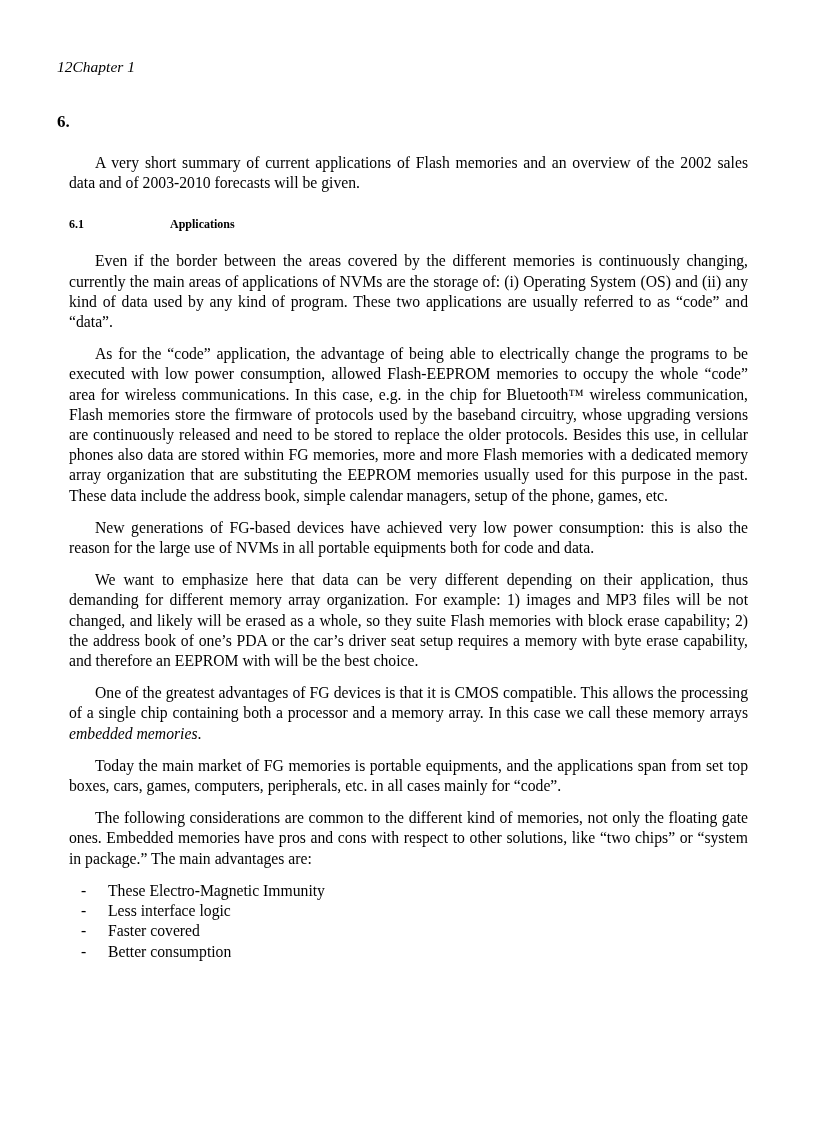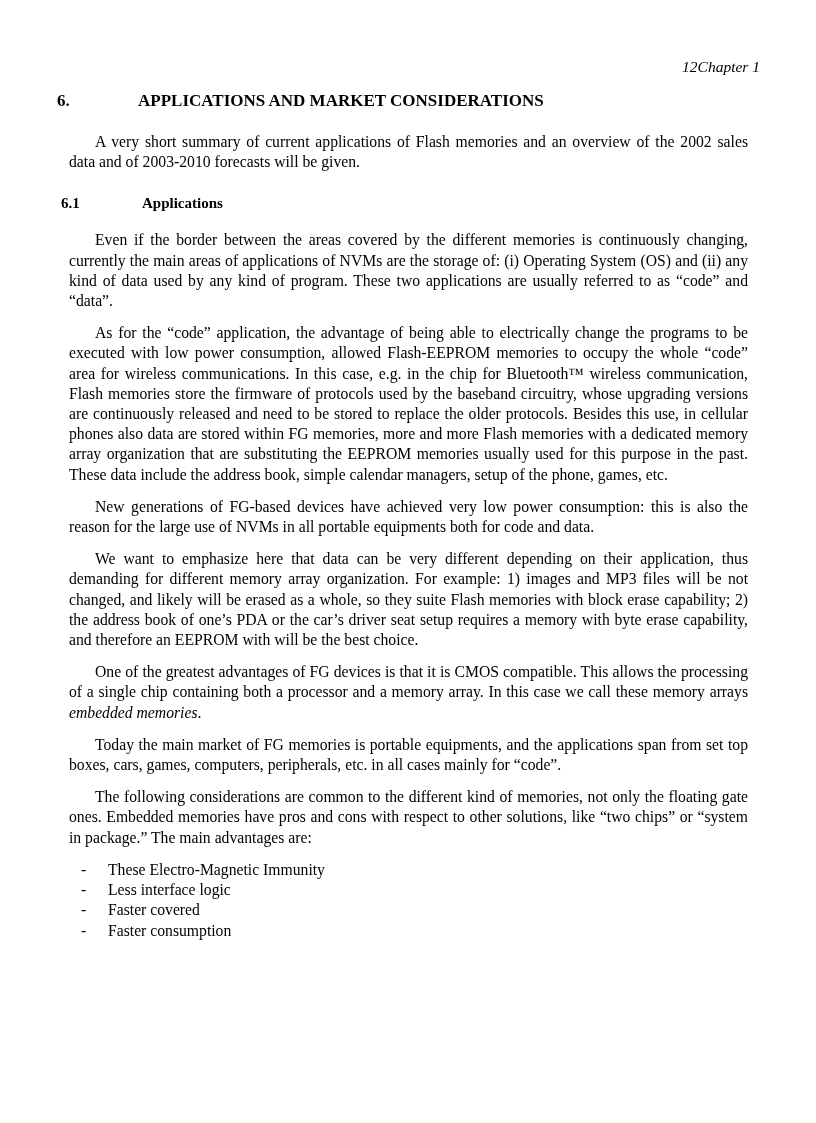--- a/index.html
+++ b/index.html
@@ -19,26 +19,26 @@
   }
   .content {
     position: absolute;
     left: 57px;
     top: 57px;
     width: 703px;
   }
   
   .running-header {
     display: flex;
-    justify-content: flex-end;
+    justify-content: flex-start;
     align-items: baseline;
     font-size: 15.5px;
     font-style: italic;
     line-height: 20px;
-    margin-bottom: 13px;
+    margin-bottom: 34px;
   }
   .running-header .folio {
     font-style: italic;
   }
   .running-header .chapter-label {
     font-style: italic;
   }
   
   .heading-1 {
     display: flex;
@@ -47,23 +47,24 @@
     line-height: 22px;
     margin: 0 0 20px 0;
   }
   .heading-1 .num {
     width: 81px;
     flex: 0 0 81px;
   }
   .heading-2 {
     display: flex;
     font-weight: bold;
-    font-size: 15px;
+    font-size: 12px;
     line-height: 22px;
-    margin: 20px 0 16px 4px;
+    margin: 20px 0 16px 12px;
+    gap: 20px;
   }
   .heading-2 .num {
     width: 81px;
     flex: 0 0 81px;
   }
   
   p.body {
     margin: 12px;
     font-size: 15.7px;
     line-height: 20.2px;
@@ -104,21 +105,20 @@
 <div class="page">
   <div class="content">
 
     <div class="running-header">
       <span class="folio">12</span>
       <span class="chapter-label">Chapter 1</span>
     </div>
 
     <h1 class="heading-1">
       <span class="num">6.</span>
-      <span class="title">APPLICATIONS AND MARKET CONSIDERATIONS</span>
     </h1>
 
     <p class="body gap-after">A very short summary of current applications of Flash memories and an overview of the 2002 sales data and of 2003-2010 forecasts will be given.</p>
 
     <h2 class="heading-2">
       <span class="num">6.1</span>
       <span class="title">Applications</span>
     </h2>
 
     <p class="body">Even if the border between the areas covered by the different memories is continuously changing, currently the main areas of applications of NVMs are the storage of: (i) Operating System (OS) and (ii) any kind of data used by any kind of program. These two applications are usually referred to as “code” and “data”.</p>
@@ -139,18 +139,18 @@
       <li>
         <span class="marker">-</span>
         <span class="item-text">Less interface logic</span>
       </li>
       <li>
         <span class="marker">-</span>
         <span class="item-text">Faster covered</span>
       </li>
       <li>
         <span class="marker">-</span>
-        <span class="item-text">Faster consumption</span>
+        <span class="item-text">Better consumption</span>
       </li>
     </ul>
 
   </div>
 </div>
 
 </body></html>

